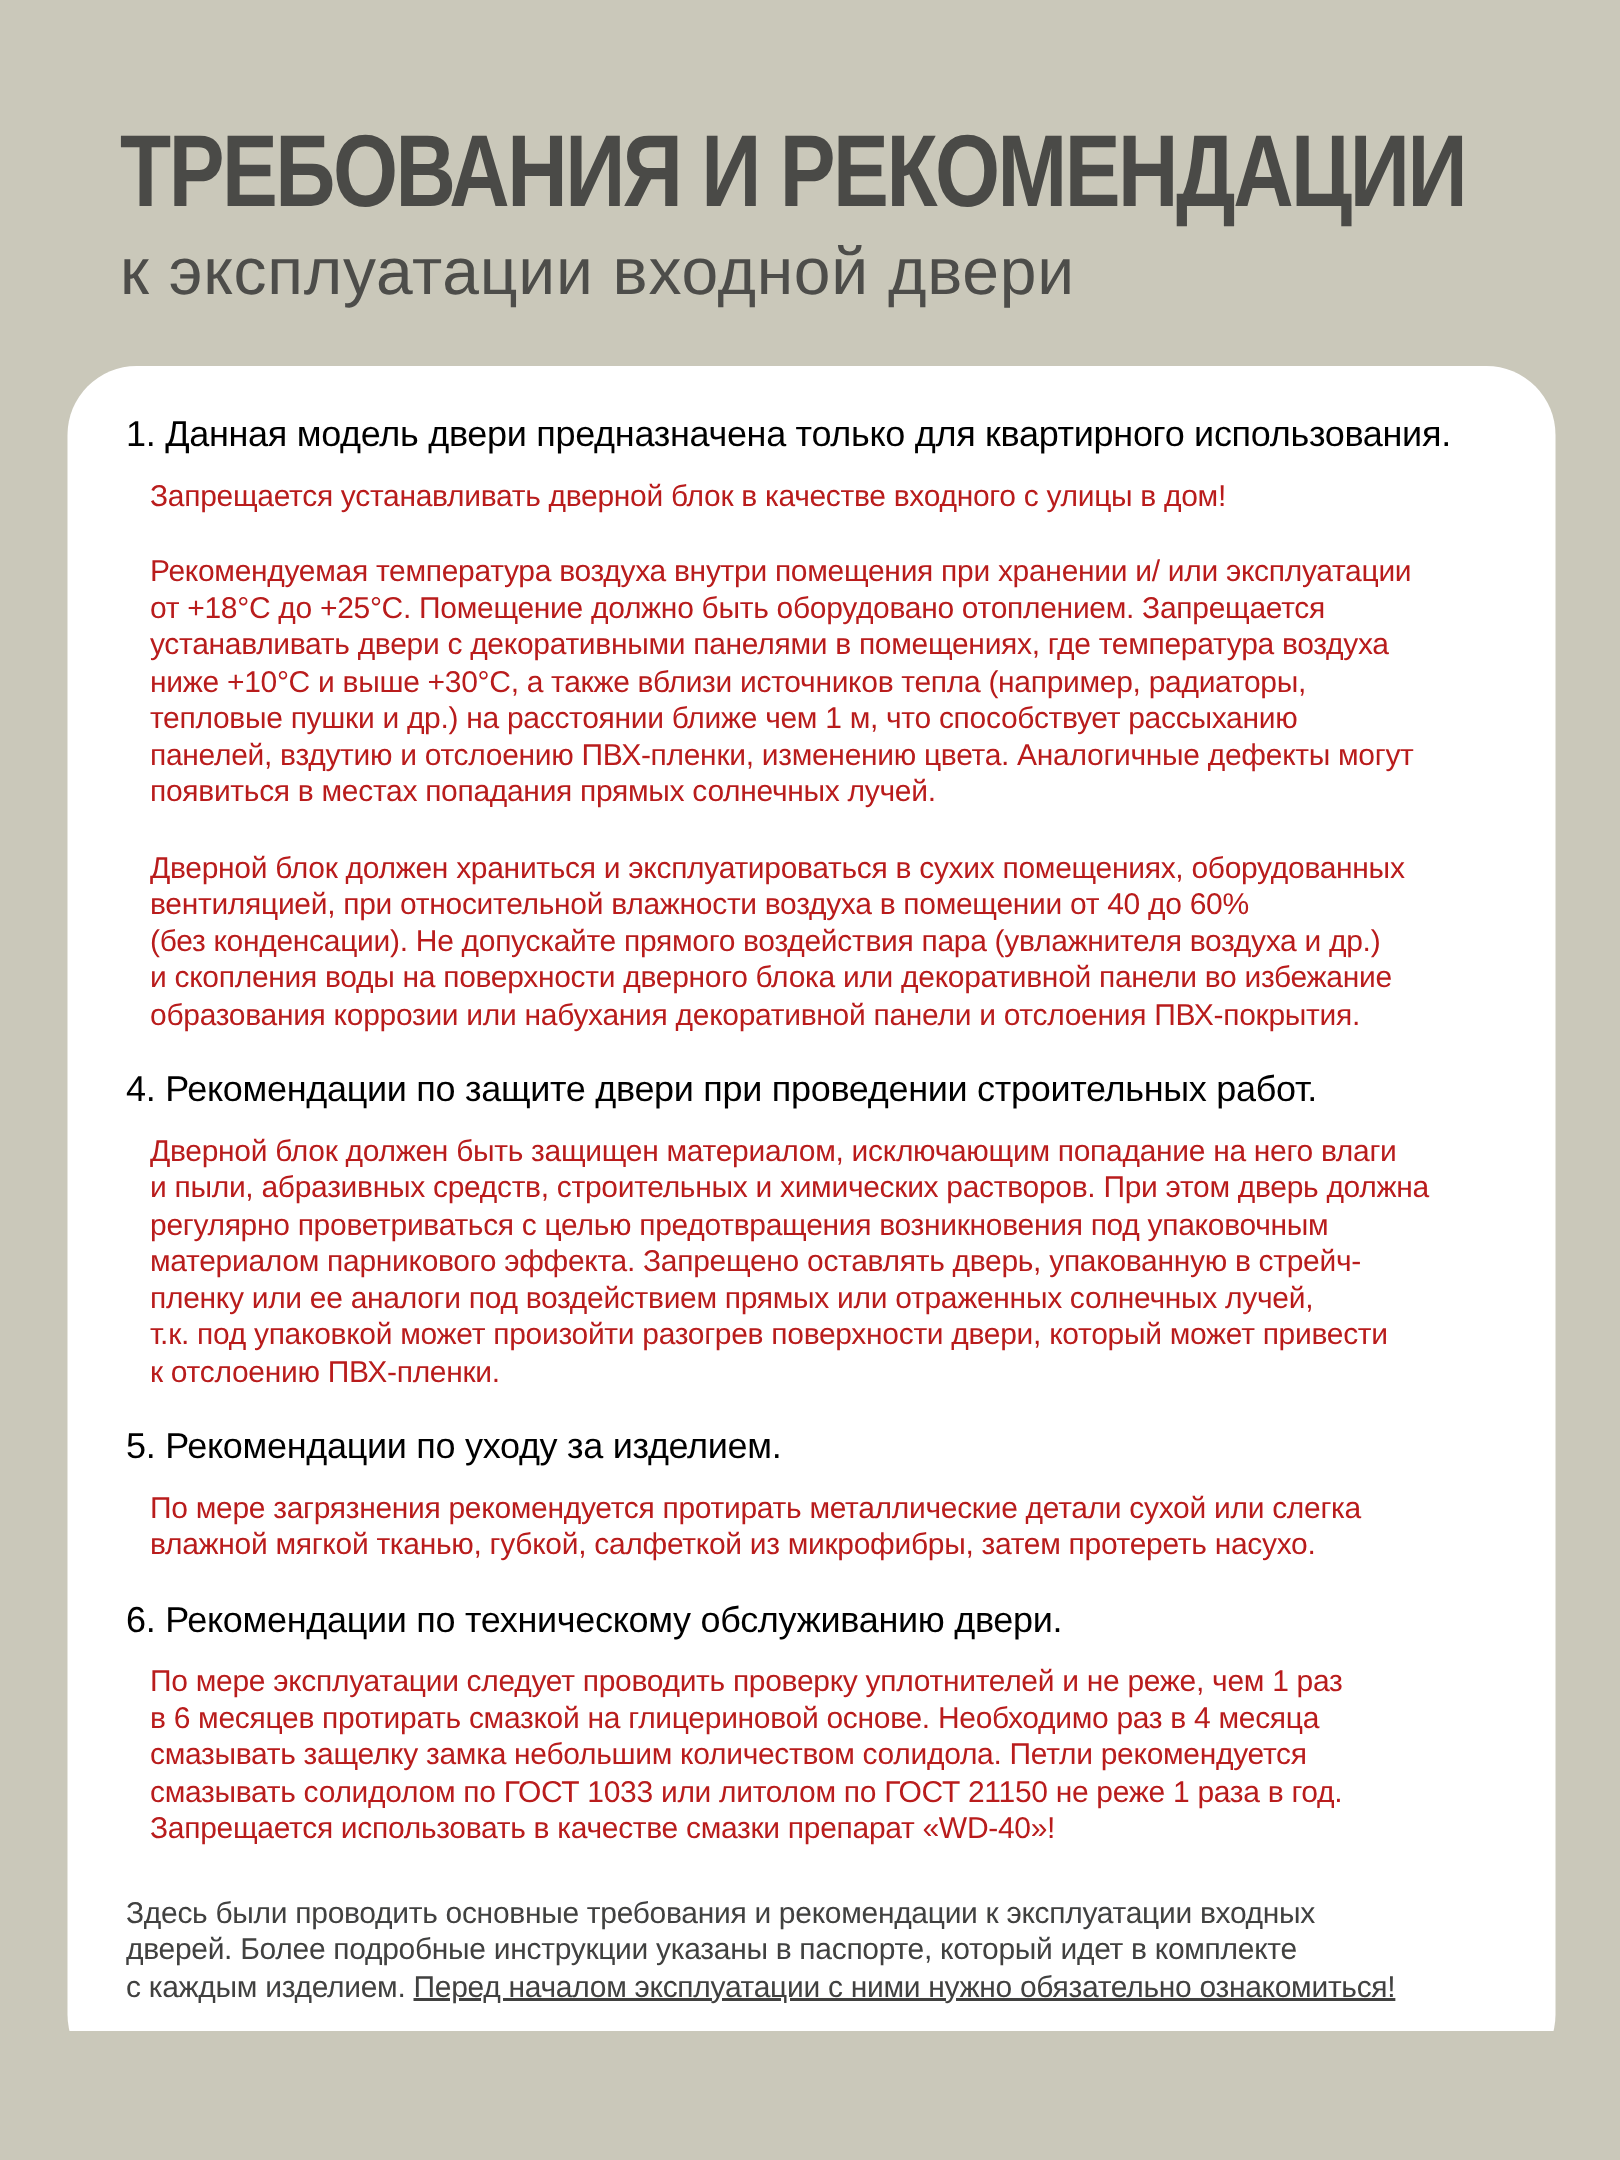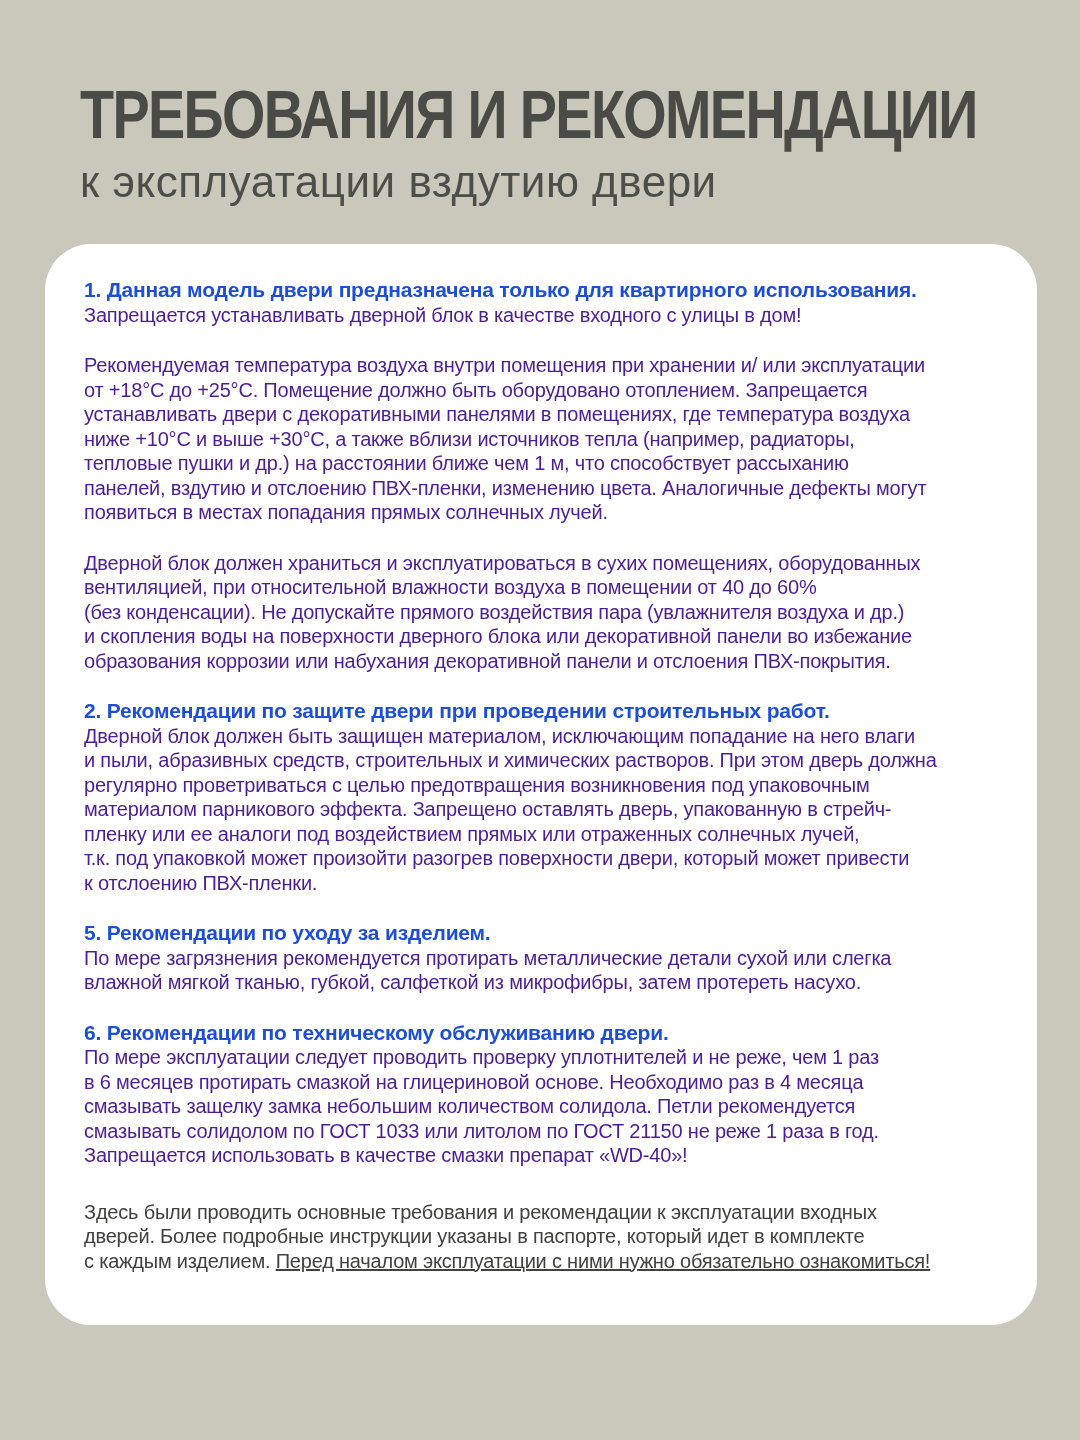--- a/index.html
+++ b/index.html
@@ -41,53 +41,53 @@
   .card {
     margin: 40px 43px 0 45px;
     width: 992px;
     background: #ffffff;
     border-radius: 46px;
     padding: 34px 40px 52px 39px;
   }
   .section { margin-bottom: 26px; }
   .section-heading {
     margin: 0;
-    font-size: 21px;
+    font-size: 24px;
     line-height: 24.5px;
-    font-weight: 700;
-    color: #1d4ed8;
+    font-weight: 400;
+    color: #000000;
     letter-spacing: -0.2px;
   }
   .section-body {
-    margin: 0;
+    margin: 16px;
     font-size: 20px;
     line-height: 24.5px;
     font-weight: 400;
-    color: #4c1d95;
+    color: #b91c1c;
     white-space: pre-line;
     letter-spacing: -0.2px;
   }
   .footer-note {
     margin: 32px 0 0 0;
     font-size: 20px;
     line-height: 24.5px;
     color: #414140;
     white-space: pre-line;
     letter-spacing: -0.2px;
   }
   .footer-note .underline { text-decoration: underline; }
 </style>
 </head>
 <body>
 
 <div class="page">
 
   <div class="header">
     <h1 class="page-title">ТРЕБОВАНИЯ И РЕКОМЕНДАЦИИ</h1>
-    <div class="page-subtitle">к эксплуатации вздутию двери</div>
+    <div class="page-subtitle">к эксплуатации входной двери</div>
   </div>
 
   <div class="card">
 
     <div class="section">
       <h2 class="section-heading">1. Данная модель двери предназначена только для квартирного использования.</h2>
       <p class="section-body">Запрещается устанавливать дверной блок в качестве входного с улицы в дом!</p>
     </div>
 
     <div class="section">
@@ -102,21 +102,21 @@
 
     <div class="section">
       <p class="section-body">Дверной блок должен храниться и эксплуатироваться в сухих помещениях, оборудованных
 вентиляцией, при относительной влажности воздуха в помещении от 40 до 60%
 (без конденсации). Не допускайте прямого воздействия пара (увлажнителя воздуха и др.)
 и скопления воды на поверхности дверного блока или декоративной панели во избежание
 образования коррозии или набухания декоративной панели и отслоения ПВХ-покрытия.</p>
     </div>
 
     <div class="section">
-      <h2 class="section-heading">2. Рекомендации по защите двери при проведении строительных работ.</h2>
+      <h2 class="section-heading">4. Рекомендации по защите двери при проведении строительных работ.</h2>
       <p class="section-body">Дверной блок должен быть защищен материалом, исключающим попадание на него влаги
 и пыли, абразивных средств, строительных и химических растворов. При этом дверь должна
 регулярно проветриваться с целью предотвращения возникновения под упаковочным
 материалом парникового эффекта. Запрещено оставлять дверь, упакованную в стрейч-
 пленку или ее аналоги под воздействием прямых или отраженных солнечных лучей,
 т.к. под упаковкой может произойти разогрев поверхности двери, который может привести
 к отслоению ПВХ-пленки.</p>
     </div>
 
     <div class="section">

